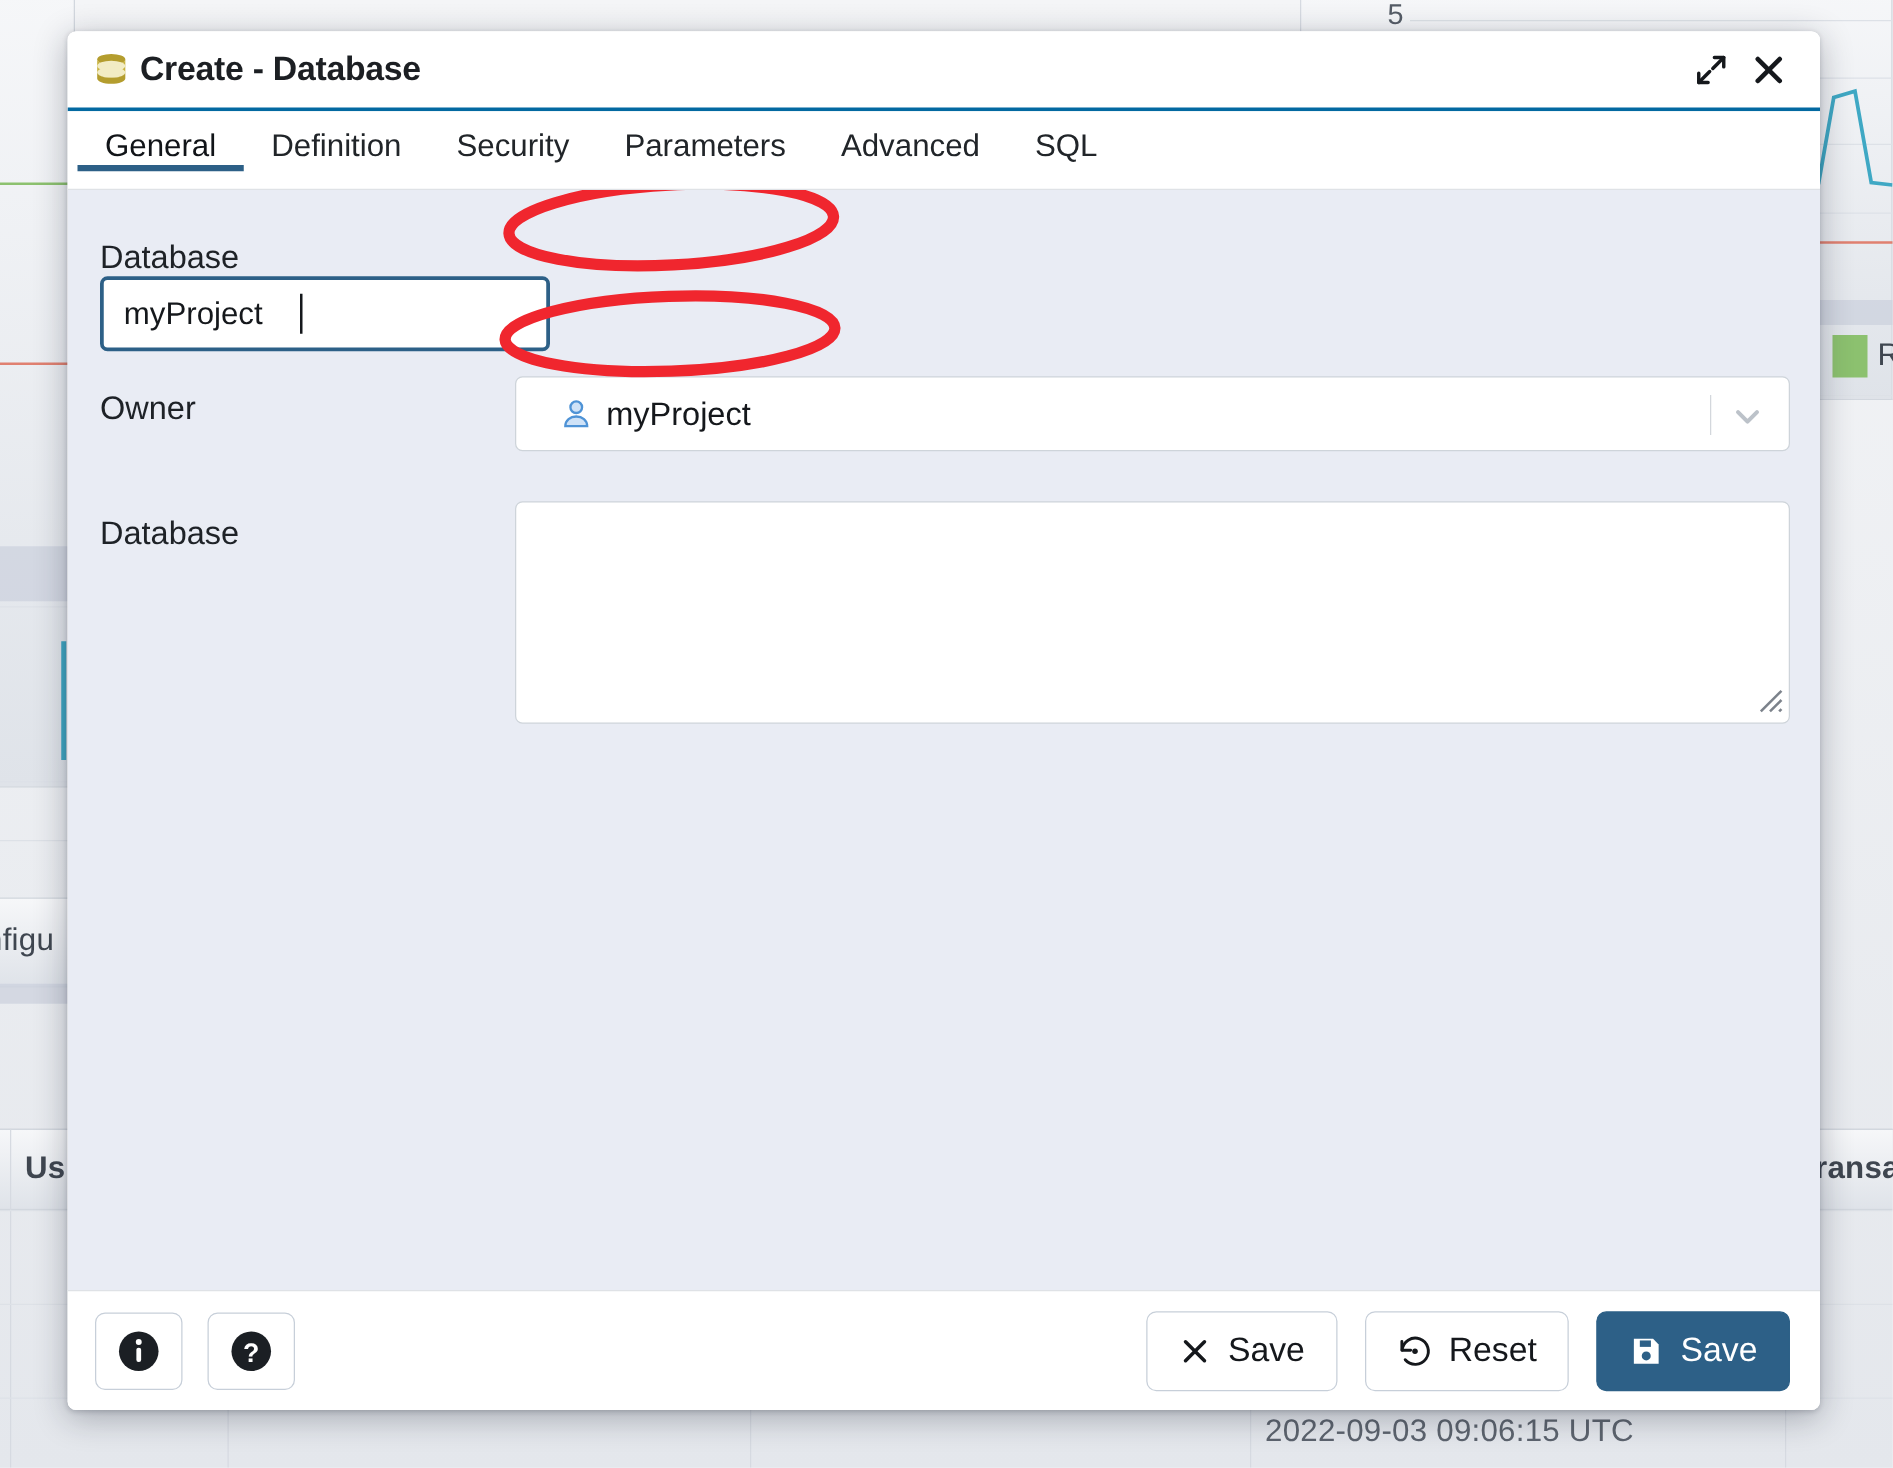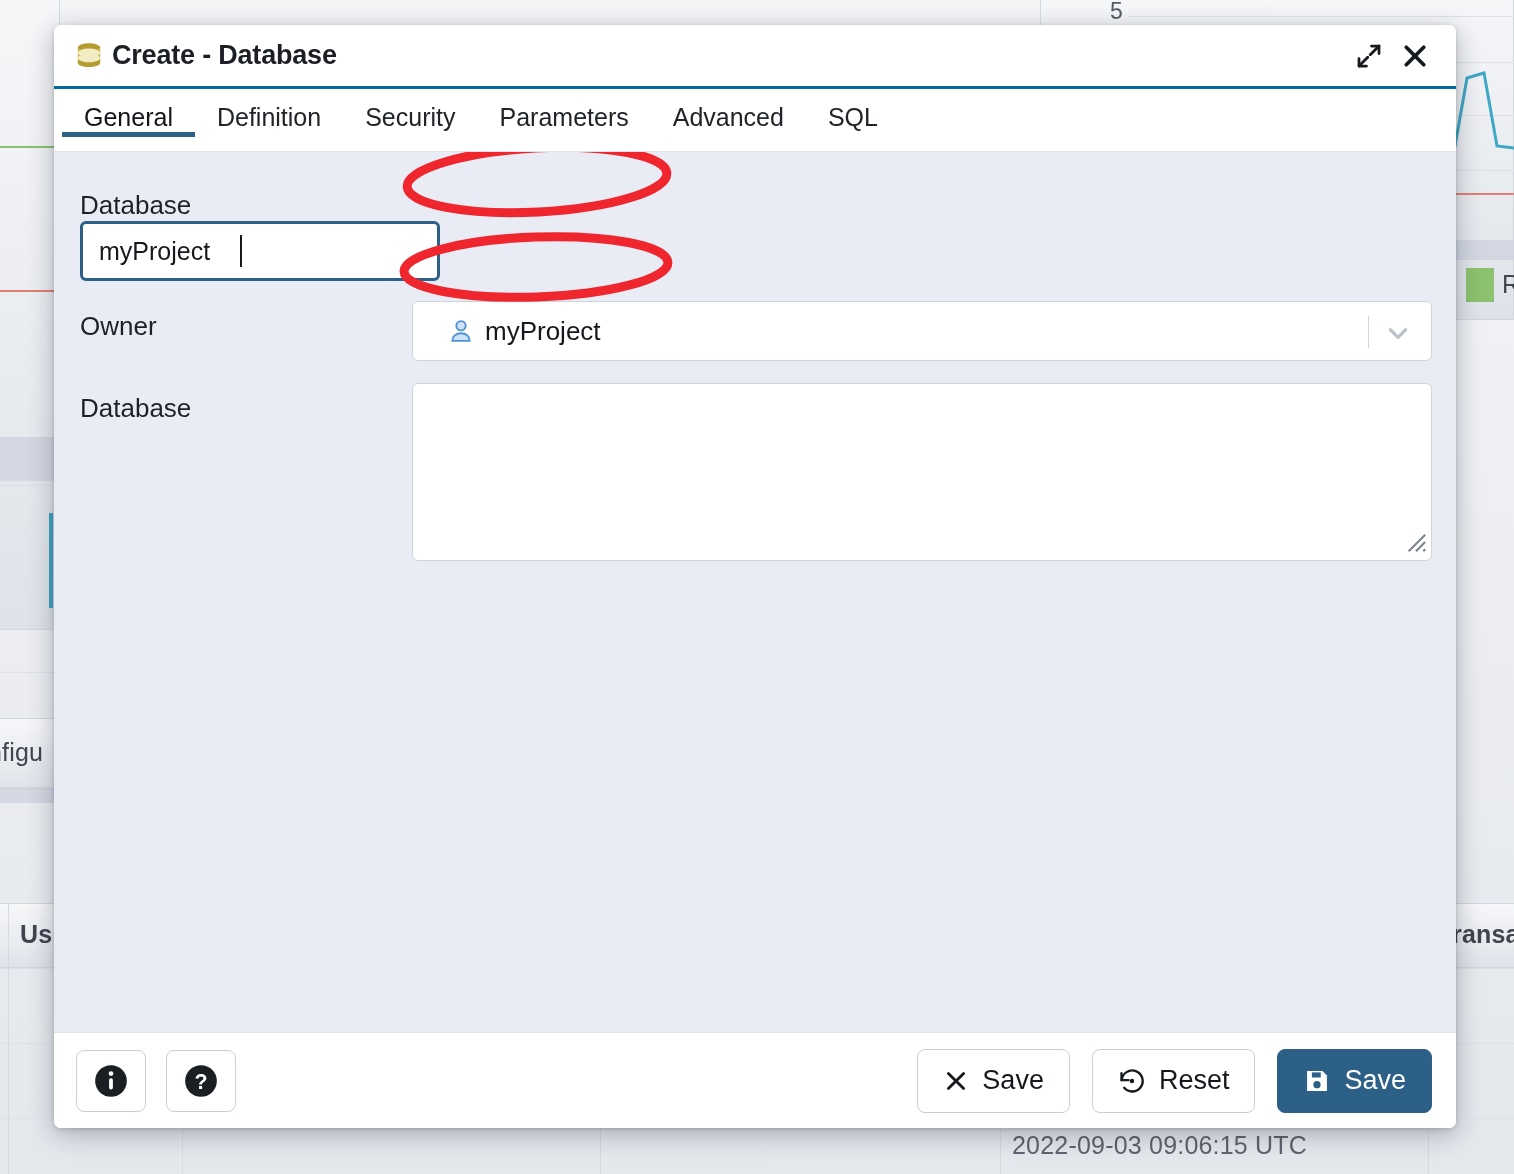--- a/index.html
+++ b/index.html
@@ -74,21 +74,21 @@
   
   .form-body {
     flex: 1 1 auto;
     background: #e9ecf4;
     padding: 28px 0 0 0;
     position: relative;
     overflow: hidden;
   }
   .form-row { display: flex; align-items: flex-start; padding: 0 24px 0 26px; }
   .row-db { margin-bottom: 20px; flex-direction: column; }
-  .row-owner { margin-bottom: 22px; }
+  .row-owner { margin-bottom: 40px; }
   .form-label {
     width: 332px; flex: none;
     font-size: 26px; color: #1e2227;
     padding-top: 10px;
   }
   .field { flex: 1 1 auto; position: relative; }
 
   .text-input {
     width: 100%; height: 60px;
     background: #fff;

